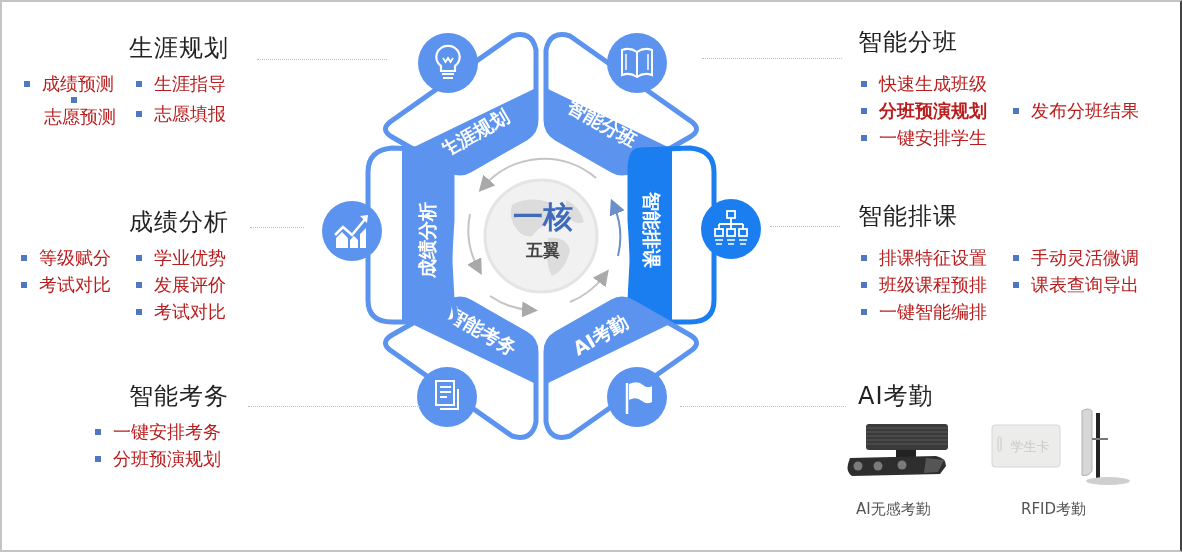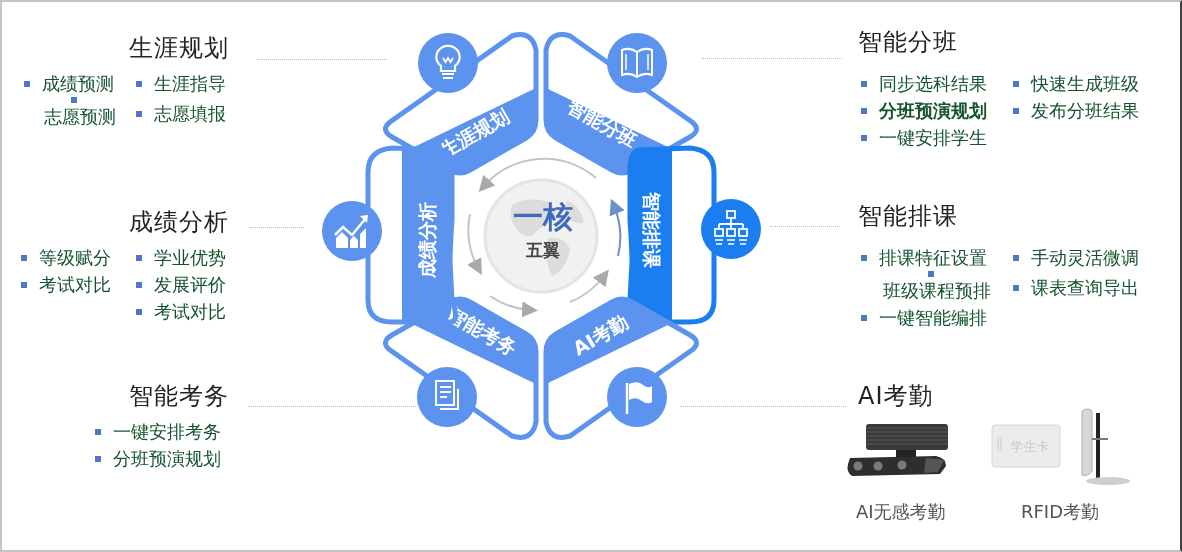--- a/index.html
+++ b/index.html
@@ -15,37 +15,37 @@
     border-top: 2px solid #c4c4c4;
     border-left: 2px solid #c4c4c4;
     border-bottom: 2px solid #c4c4c4;
     border-right: 2px solid #444;
   }
   .section-title {
     position: absolute; font-size: 24px; color: #222; letter-spacing: 1px;
     white-space: nowrap; line-height: 1;
   }
   .bullets {
-    position: absolute; font-size: 18px; color: #14532d; line-height: 27px;
+    position: absolute; font-size: 18px; color: #b91c1c; line-height: 27px;
   }
   .bullet-row { display: flex; white-space: nowrap; }
   .bullet-item { display: flex; align-items: center; }
   .bullet-item .sq {
     display: inline-block; width: 6px; height: 6px; background: #4f77c4;
     margin-right: 12px; flex: none;
   }
   .dotline {
     position: absolute; height: 0; border-top: 1px dotted #bdbdbd;
   }
   .diagram { position: absolute; left: 0; top: 0; }
   .hex-label {
     font-family: "DejaVu Sans", sans-serif; font-weight: bold; font-size: 19px; fill: #ffffff;
   }
   .device-caption {
-    position: absolute; font-size: 18px; color: #555; white-space: nowrap;
+    position: absolute; font-size: 15px; color: #555; white-space: nowrap;
   }
 </style>
 </head>
 <body>
 
 <div class="frame"></div>
 
 <svg class="diagram" width="1182" height="552" viewBox="0 0 1182 552">
   <defs>
     <marker id="arr" markerWidth="8" markerHeight="8" refX="4" refY="4" orient="auto">
@@ -226,24 +226,20 @@
         </span>
     </div>
   </div>
 </div>
 
 <div>
   <div class="dotline" style="left:702px; top:58px; width:140px;"></div>
   <div class="section-title" style="left:858px; top:30px;">智能分班</div>
   <div class="bullets" style="left:861px; top:70px;">
     <div class="bullet-row">
-      <span class="bullet-item" style="width:152px;">
-          <span class="sq"></span>
-          <span>同步选科结果</span>
-        </span>
       <span class="bullet-item">
           <span class="sq"></span>
           <span>快速生成班级</span>
         </span>
     </div>
     <div class="bullet-row">
       <span class="bullet-item" style="width:152px;font-weight:bold;">
           <span class="sq"></span>
           <span>分班预演规划</span>
         </span>
@@ -269,21 +265,21 @@
       <span class="bullet-item" style="width:152px;">
           <span class="sq"></span>
           <span>排课特征设置</span>
         </span>
       <span class="bullet-item">
           <span class="sq"></span>
           <span>手动灵活微调</span>
         </span>
     </div>
     <div class="bullet-row">
-      <span class="bullet-item" style="width:152px;flex-direction:column;">
+      <span class="bullet-item" style="width:152px;">
           <span class="sq"></span>
           <span>班级课程预排</span>
         </span>
       <span class="bullet-item">
           <span class="sq"></span>
           <span>课表查询导出</span>
         </span>
     </div>
     <div class="bullet-row">
       <span class="bullet-item">

